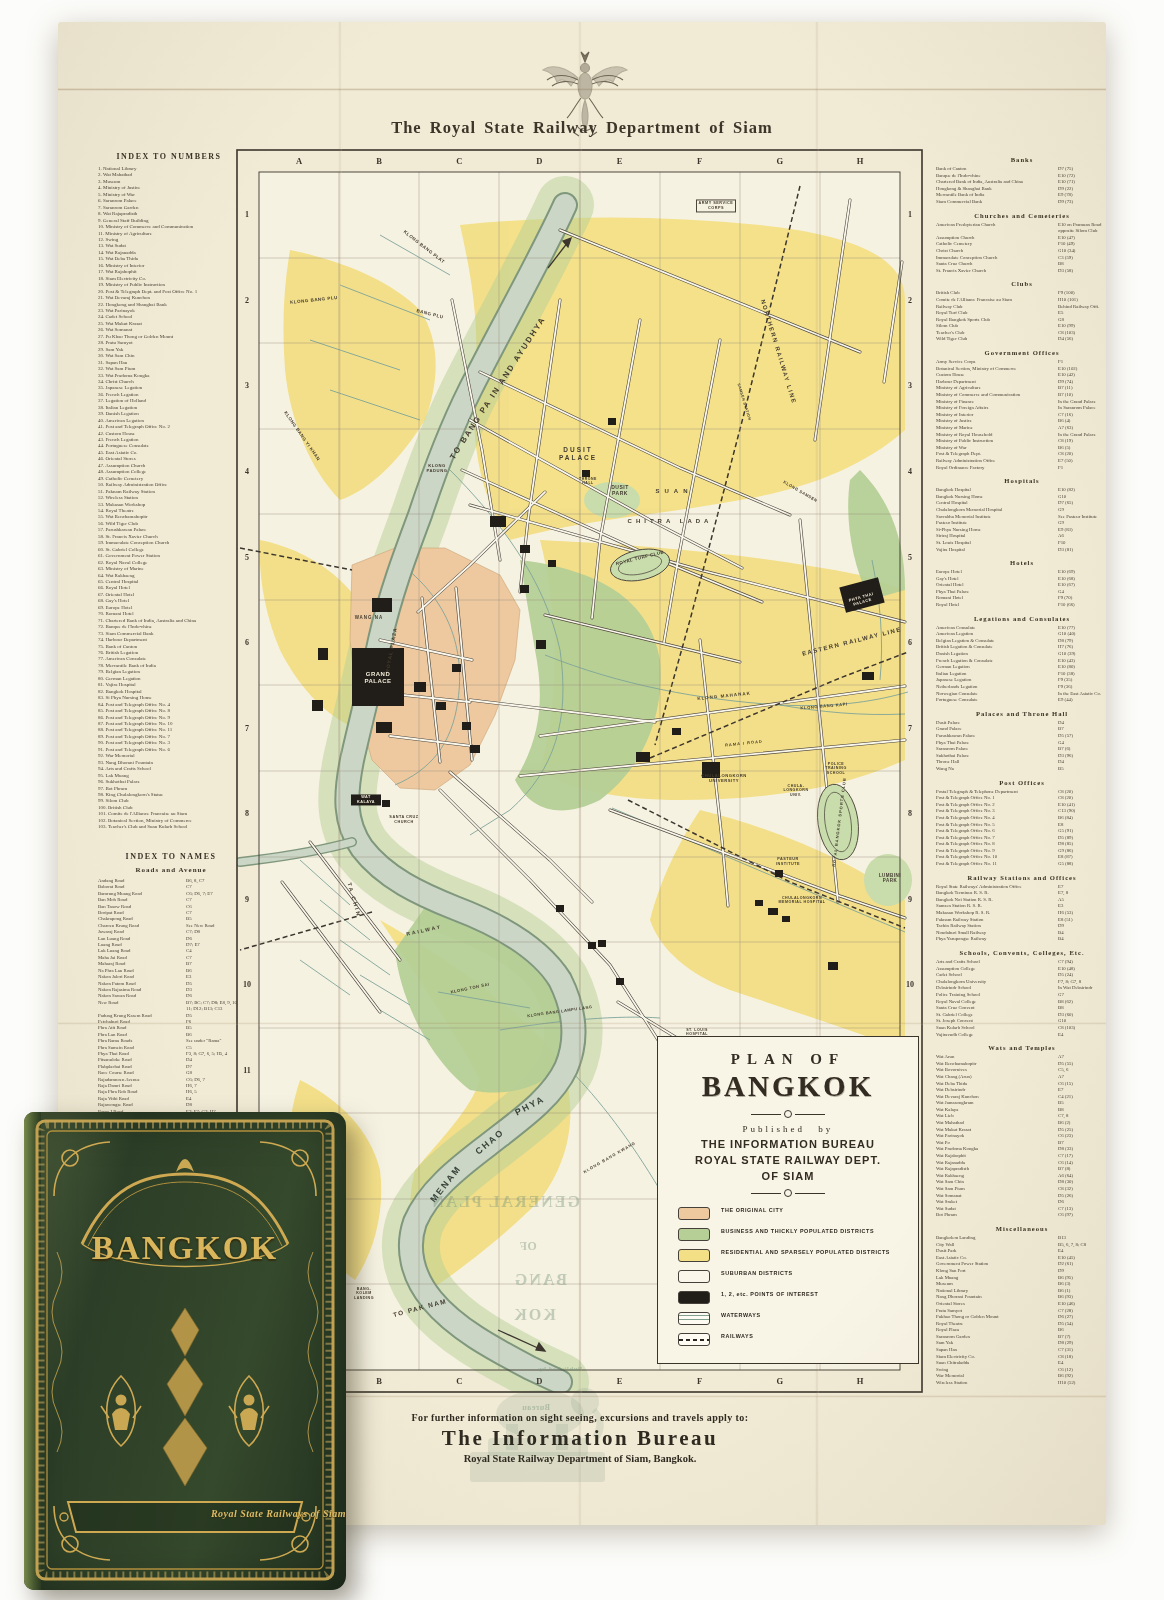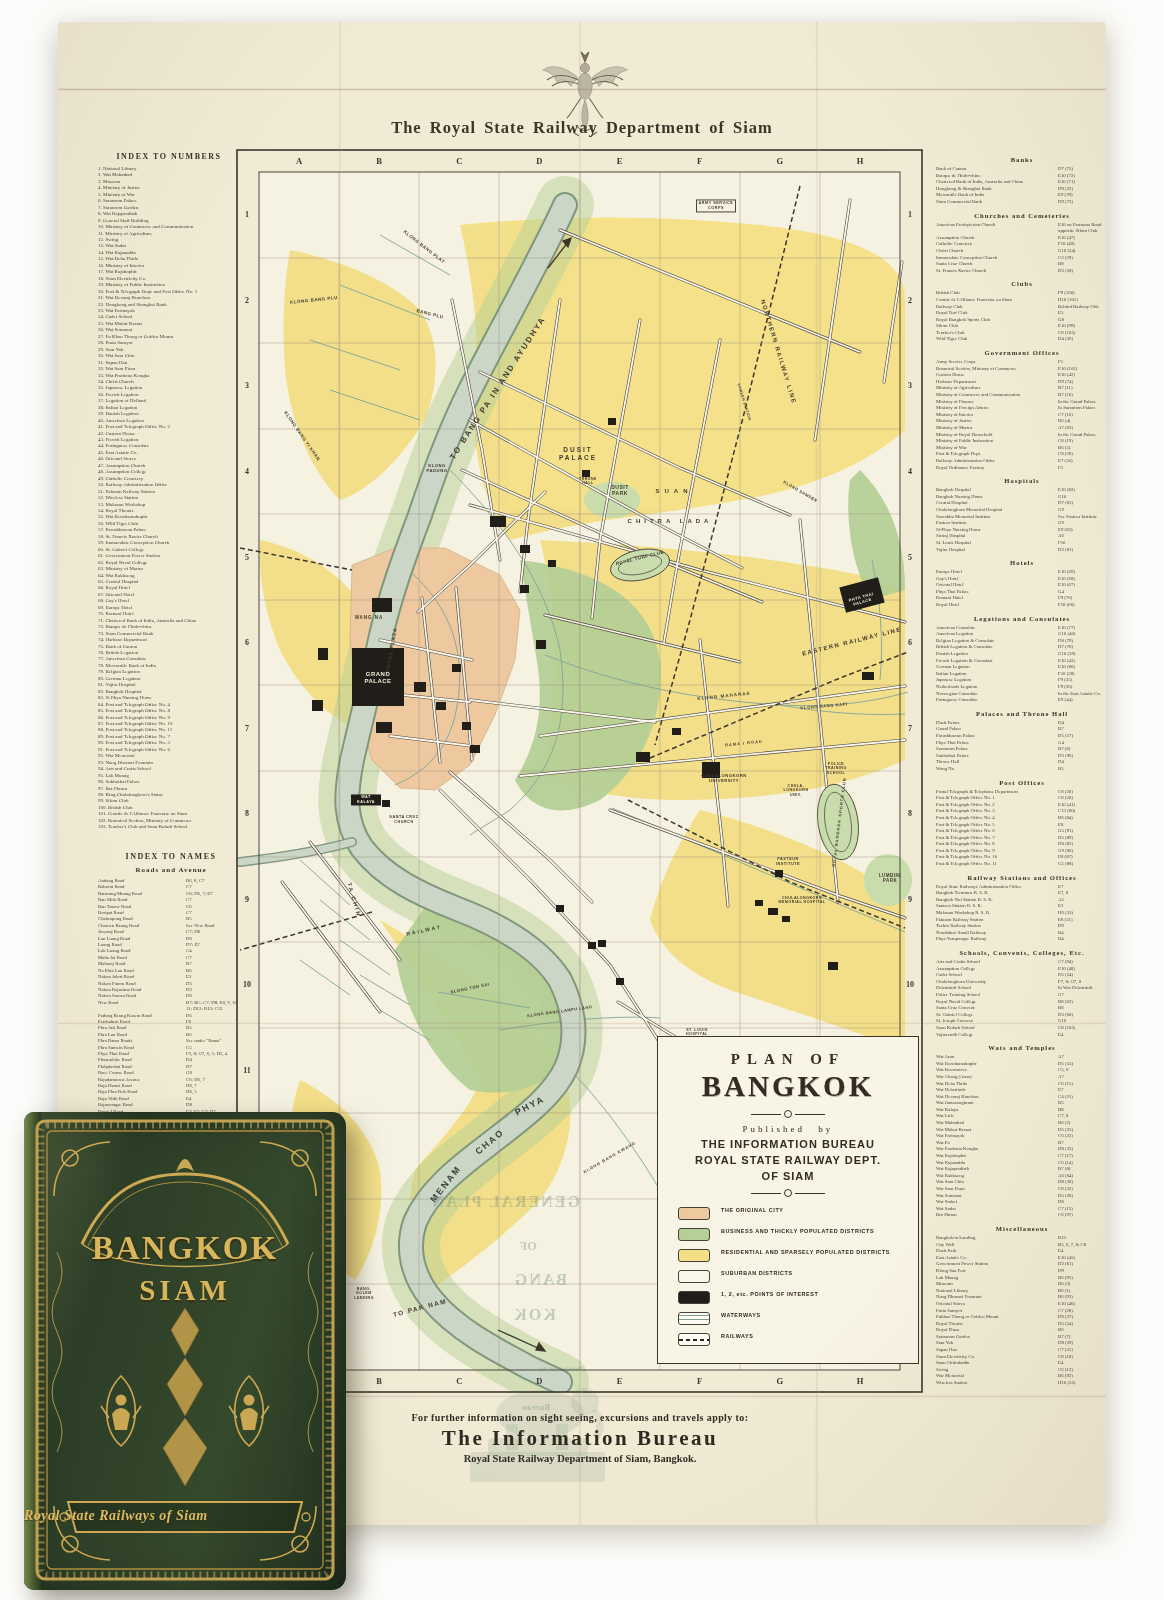--- a/index.html
+++ b/index.html
@@ -63,21 +63,21 @@
   .book{position:absolute;left:24px;top:1112px;width:322px;height:478px;z-index:6;border-radius:10px 14px 14px 10px;
         background:linear-gradient(105deg,#4d5f3c,#2c3e27 26%,#35492c 64%,#223220);
         box-shadow:10px 12px 24px rgba(70,62,40,.5), inset 0 0 50px rgba(0,0,0,.35);}
   .spine{position:absolute;left:0;top:0;width:17px;height:100%;border-radius:10px 0 0 10px;
          background:linear-gradient(90deg,#77894c,#46572f 60%,#2a3b22);}
   .book-svg{position:absolute;left:0;top:0;}
   .bk-t1{position:absolute;left:0;width:100%;top:118px;text-align:center;font-size:33px;font-weight:700;letter-spacing:2px;
          color:#d9b55c;text-shadow:0 1.5px 1px rgba(55,38,5,.65),0 0 3px rgba(0,0,0,.3);}
   .bk-t2{position:absolute;left:0;width:100%;top:162px;text-align:center;font-size:29px;font-weight:700;letter-spacing:4px;
          color:#d9b55c;text-shadow:0 1.5px 1px rgba(55,38,5,.65);}
-  .bk-banner{position:absolute;left:0;width:100%;top:396px;text-align:left;font-size:14px;font-weight:700;font-style:italic;
+  .bk-banner{position:absolute;left:0;width:100%;top:396px;text-align:right;font-size:10px;font-weight:700;font-style:italic;
          color:#dcbb65;text-shadow:0 1px 1px rgba(55,38,5,.6);letter-spacing:.5px;}
   .vignette{position:absolute;inset:0;pointer-events:none;z-index:5;
             background:radial-gradient(ellipse at 50% 45%, rgba(0,0,0,0) 62%, rgba(120,95,60,.10) 100%);}
 </style>
 </head>
 <body>
 
 <div class="stage">
 
   <div class="sheet">
@@ -1684,17 +1684,16 @@
         <path d="M-9,-6 C-4,-14 4,-14 9,-6 L6,10 L-6,10 Z" fill="#c9a753"></path>
         <path d="M-12,-2 L-20,-14 M12,-2 L20,-14" stroke="#cfa952" stroke-width="1.6"></path>
       </g>
       <path d="M33,140 q10,20 0,40 q-10,20 0,40 q10,20 0,40 q-10,20 0,40 q10,20 0,40" fill="none" stroke="#c9a753" stroke-width="1" opacity="0.8"></path>
       <path d="M289,140 q-10,20 0,40 q10,20 0,40 q-10,20 0,40 q10,20 0,40 q-10,20 0,40" fill="none" stroke="#c9a753" stroke-width="1" opacity="0.8"></path>
       <path d="M44,390 L278,390 L270,420 L52,420 Z" fill="rgba(15,25,12,0.3)" stroke="#cfa952" stroke-width="2"></path>
       <circle cx="40" cy="405" r="4" fill="none" stroke="#cfa952" stroke-width="1.4"></circle>
       <circle cx="282" cy="405" r="4" fill="none" stroke="#cfa952" stroke-width="1.4"></circle>
     </svg>
     <div class="bk-t1">BANGKOK</div>
-    <div class="bk-t2">SIAM</div>
     <div class="bk-banner">Royal State Railways of Siam</div>
   </div>
 
 </div>
 
 </body></html>

